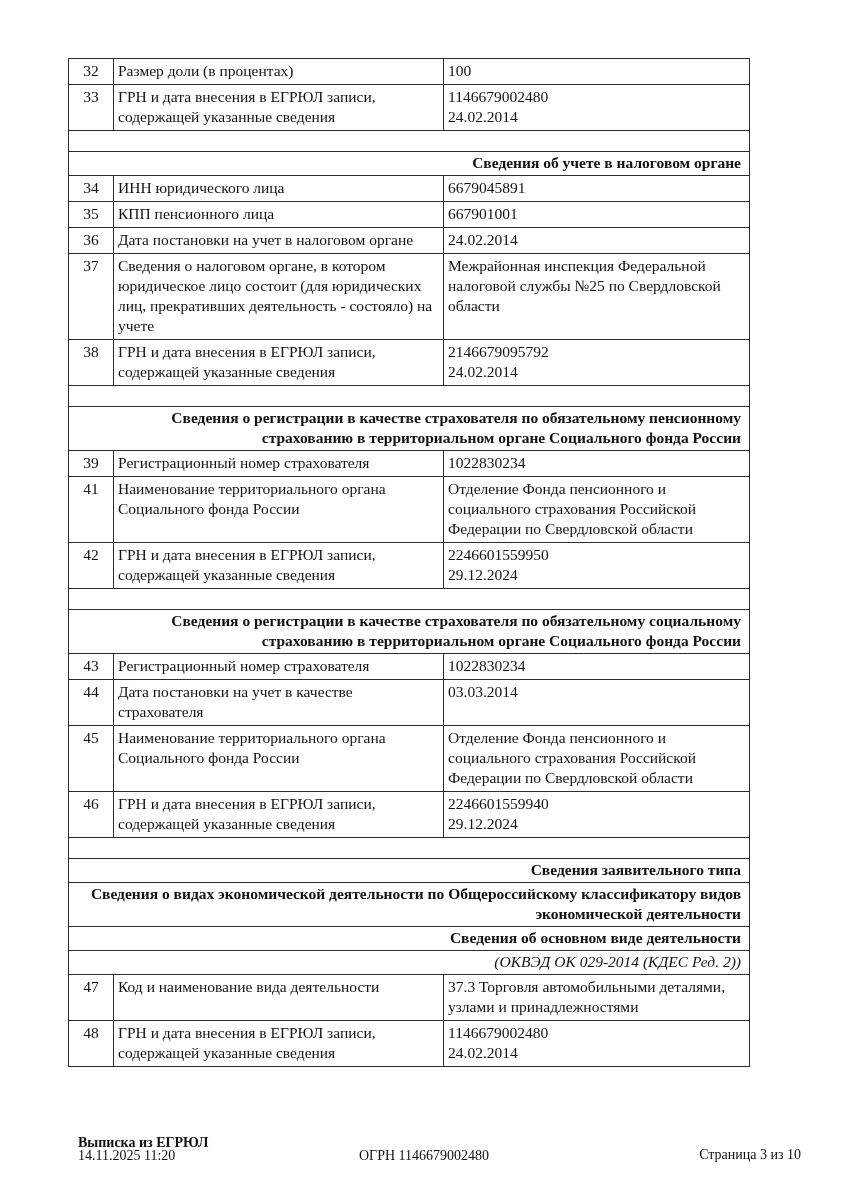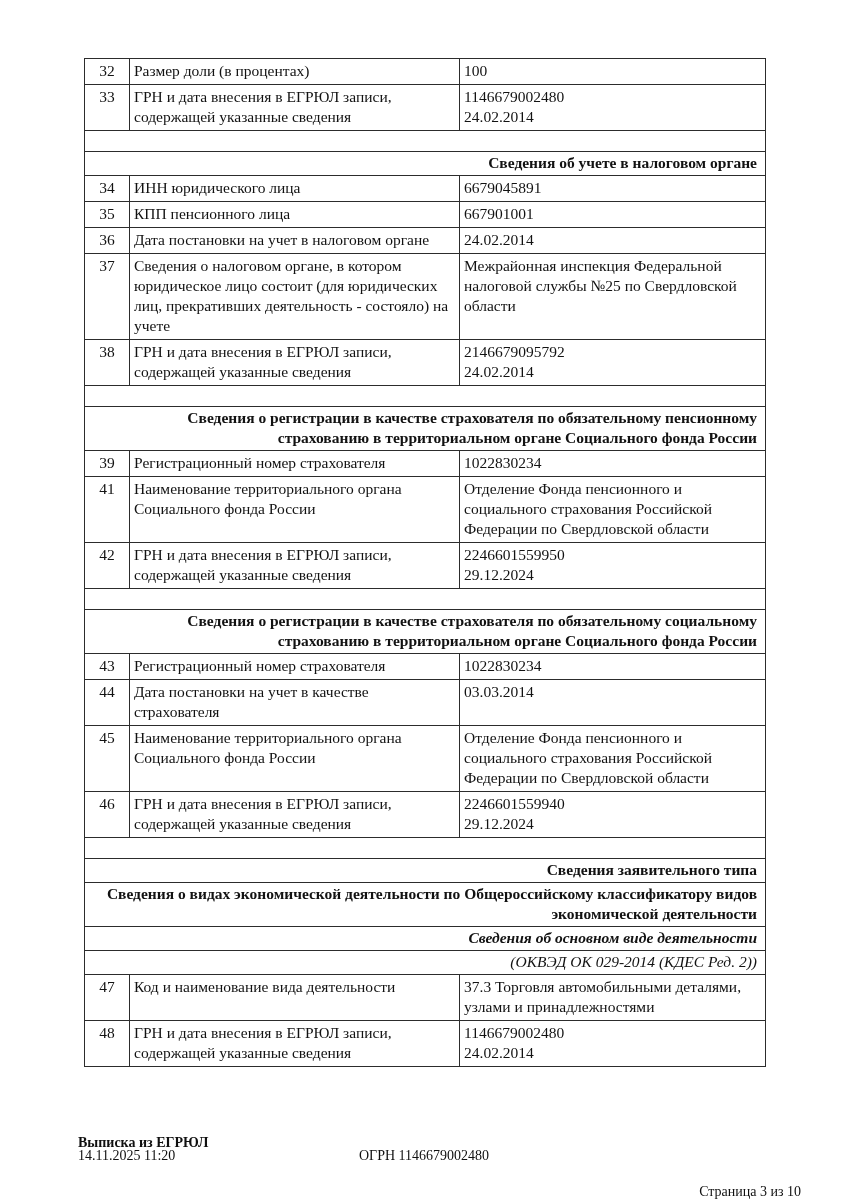--- a/index.html
+++ b/index.html
@@ -8,21 +8,21 @@
     position: relative;
     width: 848px;
     height: 1200px;
     background: #ffffff;
     font-family: "Liberation Serif", "DejaVu Serif", serif;
     color: #121212;
     overflow: hidden;
   }
   .doc-table {
     position: absolute;
-    left: 84px;
+    left: 68px;
     top: 58px;
     width: 681px;
     border-collapse: collapse;
     table-layout: fixed;
     border: 1.6px solid #242424;
     padding-left: 38px;
   }
   .doc-table td {
     border: 1.3px solid #2c2c2c;
     vertical-align: top;
@@ -35,21 +35,21 @@
     padding-left: 1px;
     padding-right: 1px;
   }
   td.value { white-space: pre-line; }
   td.empty { height: 20px; padding: 0; }
   td.section {
     text-align: right;
     font-weight: bold;
     padding: 1px 8px 2px 8px;
   }
-  td.section.bold-italic { font-style: italic; font-weight: bold; }
+  td.section.bold-italic { font-weight: bold; }
   td.section.italic { font-style: italic; font-weight: normal; }
   .footer {
     position: absolute;
     left: 0;
     top: 1136px;
     width: 100%;
     height: 30px;
     font-size: 14px;
     line-height: 13px;
     color: #101010;
@@ -69,21 +69,20 @@
     position: absolute;
     left: 0;
     top: 13px;
     width: 100%;
     text-align: center;
   }
   .footer-right {
     position: absolute;
     right: 47px;
     top: 12px;
-    margin-top: 37px;
   }
 </style>
 </head>
 <body>
 
 <div class="page">
 
   <table class="doc-table">
     <colgroup>
       <col style="width:45px">

